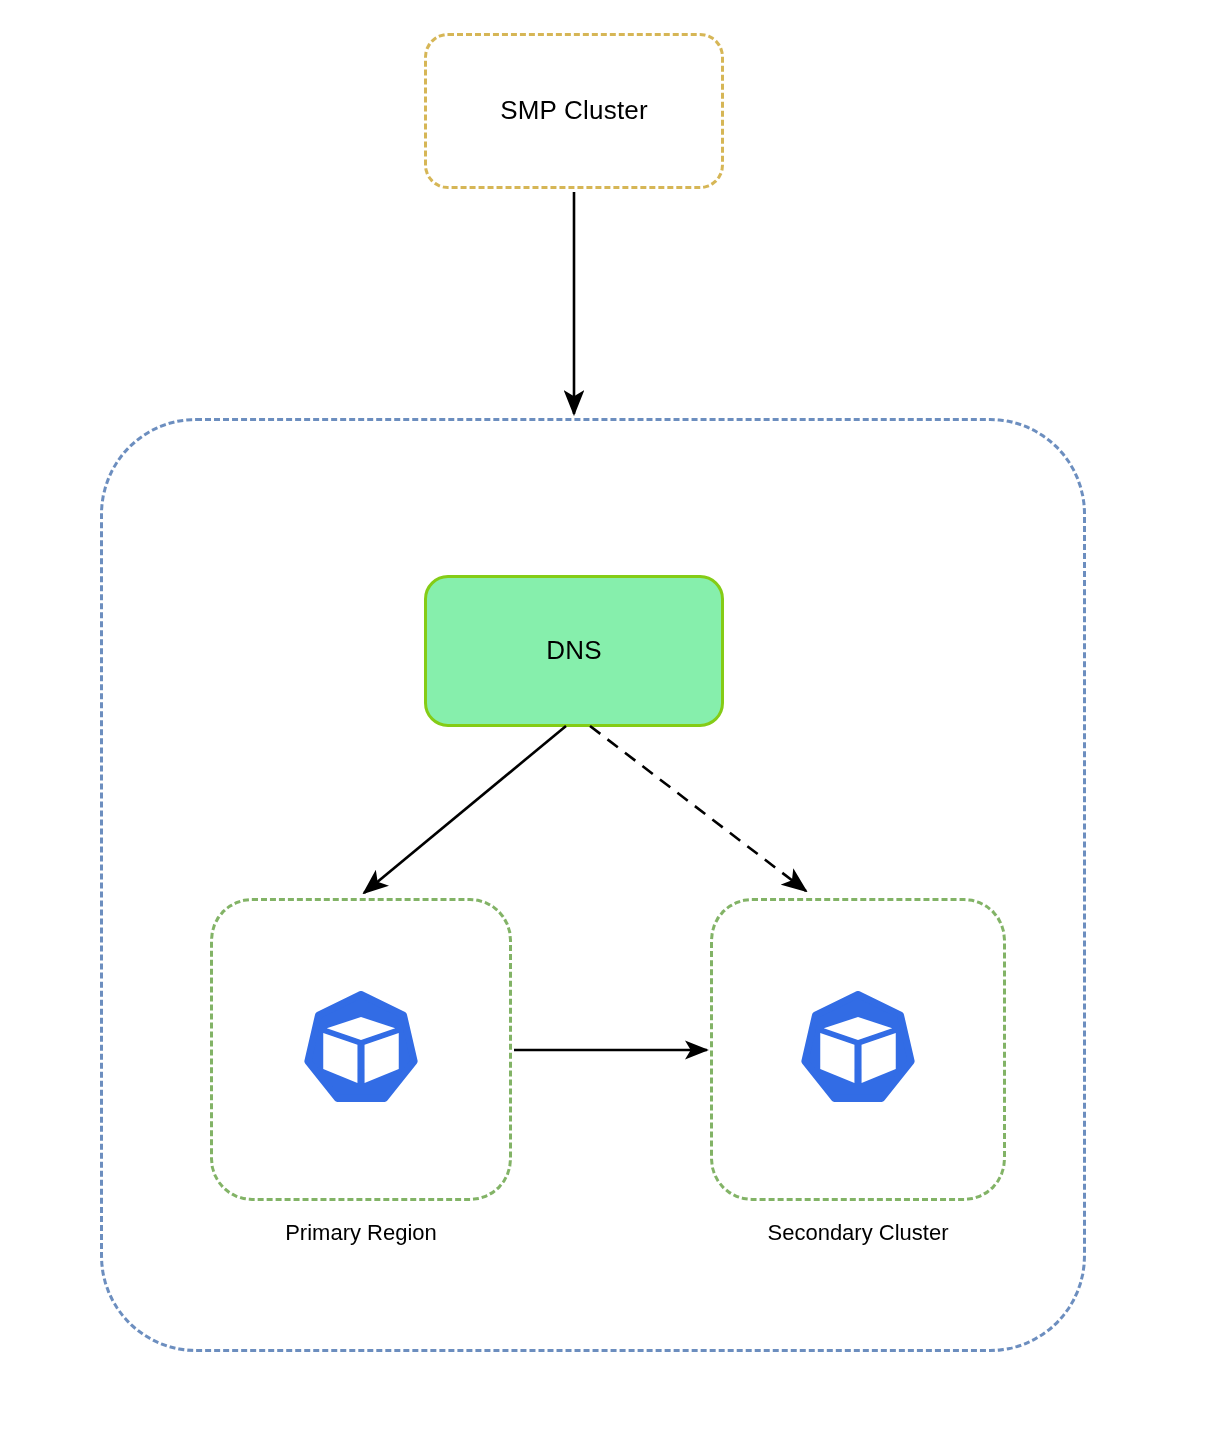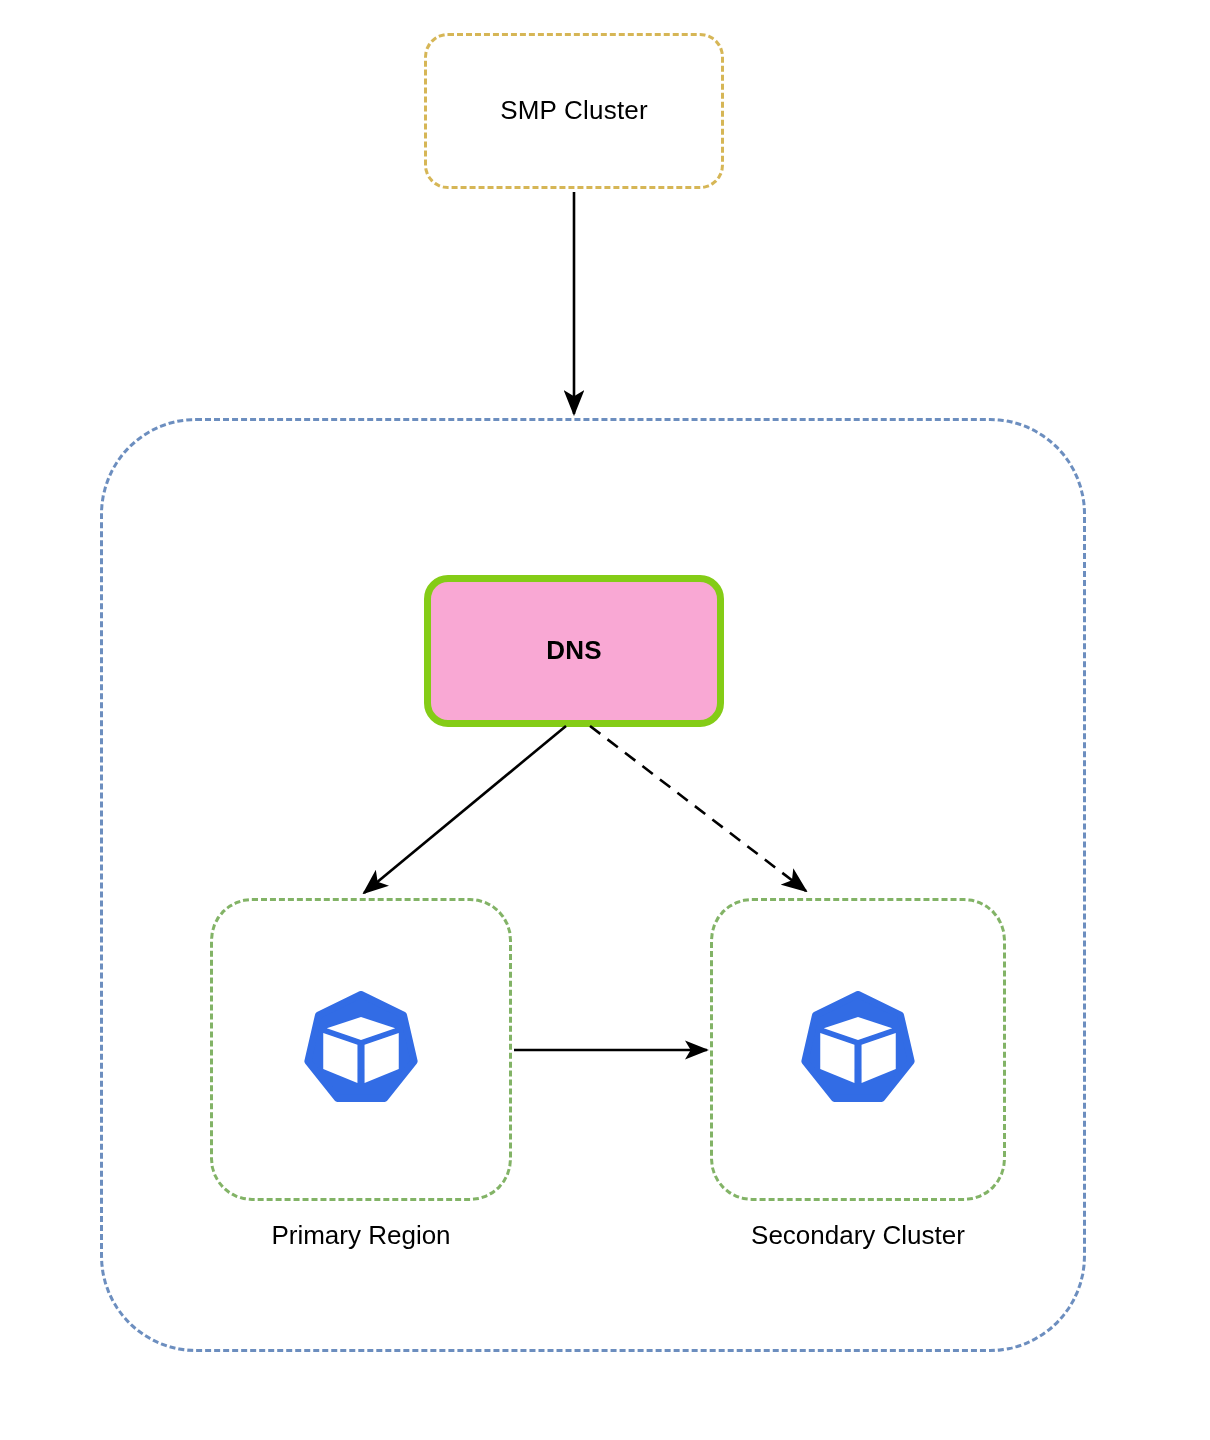--- a/index.html
+++ b/index.html
@@ -55,24 +55,23 @@
     border: 3px dashed #6c8ebf;
     border-radius: 96px;
     background: #ffffff;
   }
   
   #dns-node {
     left: 424px;
     top: 575px;
     width: 300px;
     height: 152px;
-    border: 7px solid #84cc16;
+    border: 3px solid #84cc16;
     border-radius: 24px;
-    background: #f9a8d4;
-    font-weight: bold;
+    background: #86efac;
   }
   
   .region-box {
     position: absolute;
     box-sizing: border-box;
     border: 3px dashed #82b366;
     border-radius: 42px;
     background: #ffffff;
     display: flex;
     align-items: center;
@@ -85,21 +84,21 @@
     height: 303px;
   }
   #secondary-region-box {
     left: 710px;
     top: 898px;
     width: 296px;
     height: 303px;
   }
   .region-caption {
     position: absolute;
-    font-size: 26px;
+    font-size: 22px;
     color: #000000;
     text-align: center;
     white-space: nowrap;
   }
   #primary-region-caption {
     left: 210px;
     top: 1220px;
     width: 302px;
   }
   #secondary-region-caption {

